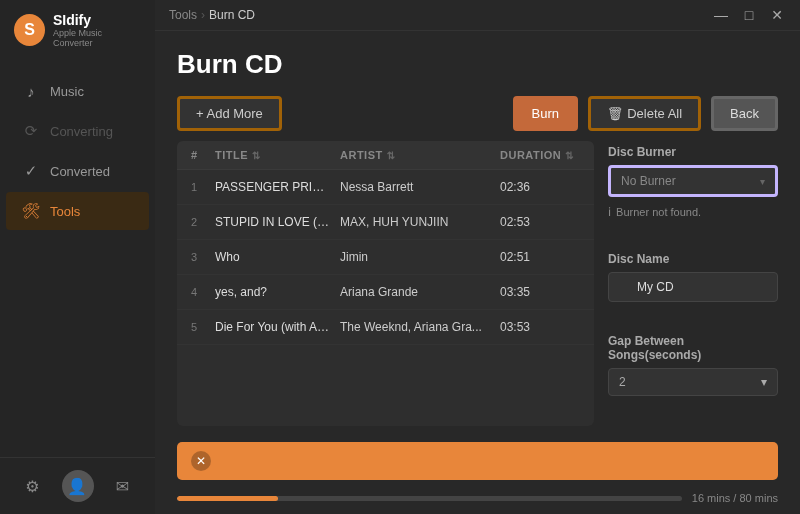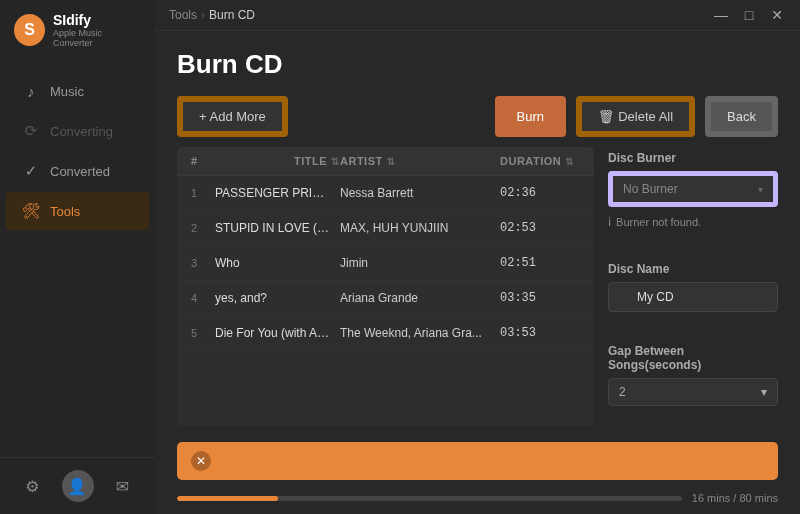--- a/index.html
+++ b/index.html
@@ -153,21 +153,21 @@
       align-items: center;
       padding: 6px 22px 10px;
       gap: 10px;
     }
     .btn {
       display: flex;
       align-items: center;
       gap: 6px;
       padding: 7px 16px;
       border-radius: 4px;
-      border: 6px solid #a16207;
+      border: 3px solid #a16207;
       background: #333;
       color: #ccc;
       font-size: 13px;
       cursor: pointer;
     }
     .btn-burn {
       background: #c4693a;
       border-color: #c4693a;
       color: #fff;
       margin-left: auto;
@@ -201,38 +201,38 @@
       align-items: center;
       padding: 8px 14px;
       background: #333;
       border-bottom: 1px solid #3a3a3a;
       font-size: 11px;
       color: #888;
       font-weight: 600;
       letter-spacing: 0.5px;
     }
     .th-num { width: 24px; }
-    .th-title { flex: 1; display: flex; align-items: center; gap: 4px; justify-content: flex-end; }
+    .th-title { flex: 1; display: flex; align-items: center; gap: 4px; }
     .th-artist { width: 160px; display: flex; align-items: center; gap: 4px; }
     .th-duration { width: 80px; display: flex; align-items: center; gap: 4px; }
     .sort-icon { font-size: 10px; color: #666; }
 
     .track-row {
       display: flex;
       align-items: center;
       padding: 10px 14px;
       border-bottom: 1px solid #333;
       font-size: 12px;
       color: #ccc;
       cursor: default;
     }
     .tr-num { width: 24px; color: #777; font-size: 11px; }
     .tr-title { flex: 1; color: #ddd; white-space: nowrap; overflow: hidden; text-overflow: ellipsis; padding-right: 10px; }
     .tr-artist { width: 160px; white-space: nowrap; overflow: hidden; text-overflow: ellipsis; padding-right: 0; }
-    .tr-duration { width: 80px; font-family: Liberation Mono, monospace; }
+    .tr-duration { width: 80px; }
 
     
     .notification-bar {
       margin: 6px 22px;
       background: #e8863a;
       border-radius: 5px;
       display: flex;
       align-items: center;
       padding: 9px 14px;
       gap: 8px;
@@ -288,21 +288,21 @@
       padding-top: 4px;
     }
     .panel-section { display: flex; flex-direction: column; gap: 6px; }
     .panel-label {
       font-size: 12px;
       color: #aaa;
       font-weight: 600;
     }
     .panel-select {
       background: #333;
-      border: 5px solid #c4b5fd;
+      border: 3px solid #c4b5fd;
       border-radius: 4px;
       padding: 6px 10px;
       color: #888;
       font-size: 12px;
       display: flex;
       align-items: center;
       justify-content: space-between;
       cursor: pointer;
     }
     .panel-select .chevron { color: #666; font-size: 10px; }

